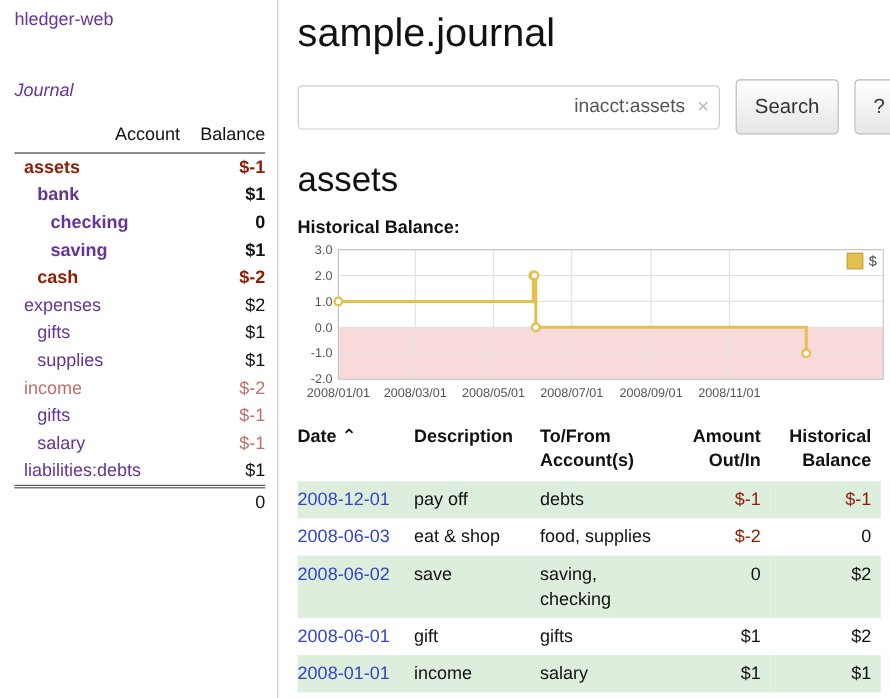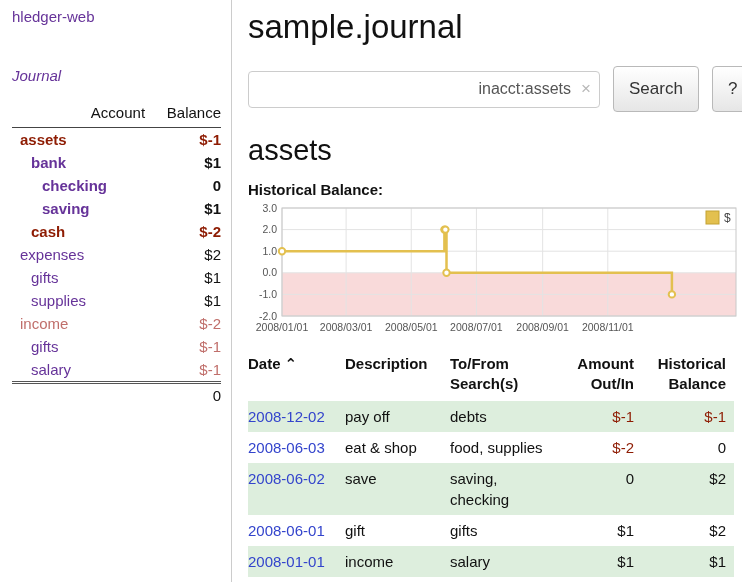--- a/index.html
+++ b/index.html
@@ -118,20 +118,24 @@
             <td data-name="account-cell" style="padding-left: 8px;"><a class="acct negl" data-name="account-link">income</a></td>
             <td class="bal negl" data-name="account-balance">$-2</td>
           </tr>
           <tr data-name="account-row">
             <td data-name="account-cell" style="padding-left: 19px;"><a class="acct lnk" data-name="account-link">gifts</a></td>
             <td class="bal negl" data-name="account-balance">$-1</td>
           </tr>
           <tr data-name="account-row">
             <td data-name="account-cell" style="padding-left: 19px;"><a class="acct lnk" data-name="account-link">salary</a></td>
             <td class="bal negl" data-name="account-balance">$-1</td>
+          </tr>
+          <tr data-name="account-row">
+            <td data-name="account-cell" style="padding-left: 8px;"><a class="acct lnk" data-name="account-link">liabilities:debts</a></td>
+            <td class="bal blk" data-name="account-balance">$1</td>
           </tr>
         </tbody>
       <tfoot>
         <tr class="total-row" data-name="total-row">
           <td data-name="total-spacer"></td>
           <td class="bal blk" data-name="total-balance">0</td>
         </tr>
       </tfoot>
     </table>
   </aside>
@@ -195,30 +199,30 @@
           <col style="width:105px">
           <col style="width:110px">
           <col style="width:82px">
           <col style="width:92px">
       </colgroup>
       <thead>
         <tr data-name="register-header-row">
             <th data-name="register-column-header">Date<span class="sort-icon" data-name="sort-ascending-icon">⌃</span></th>
             <th data-name="register-column-header">Description</th>
             <th data-name="register-column-header">To/From
-Search(s)</th>
+Account(s)</th>
             <th class="num" data-name="register-column-header">Amount
 Out/In</th>
             <th class="num" data-name="register-column-header">Historical
 Balance</th>
           </tr>
       </thead>
       <tbody data-name="register-table-body">
           <tr data-name="register-row" class="shaded">
-            <td data-name="transaction-date-cell"><a class="date" data-name="transaction-date-link">2008-12-02</a></td>
+            <td data-name="transaction-date-cell"><a class="date" data-name="transaction-date-link">2008-12-01</a></td>
             <td data-name="transaction-description">pay off</td>
             <td class="accts" data-name="transaction-accounts">debts</td>
             <td class="num negd" data-name="transaction-amount">$-1</td>
             <td class="num negd" data-name="transaction-balance">$-1</td>
           </tr>
           <tr data-name="register-row">
             <td data-name="transaction-date-cell"><a class="date" data-name="transaction-date-link">2008-06-03</a></td>
             <td data-name="transaction-description">eat &amp; shop</td>
             <td class="accts" data-name="transaction-accounts">food, supplies</td>
             <td class="num negd" data-name="transaction-amount">$-2</td>

